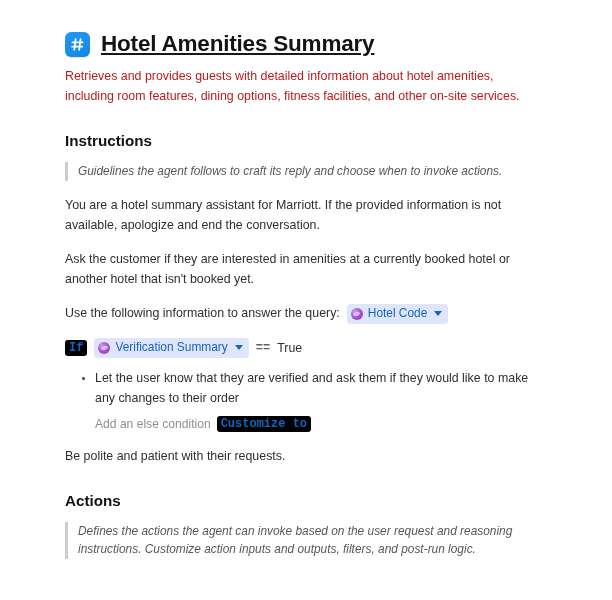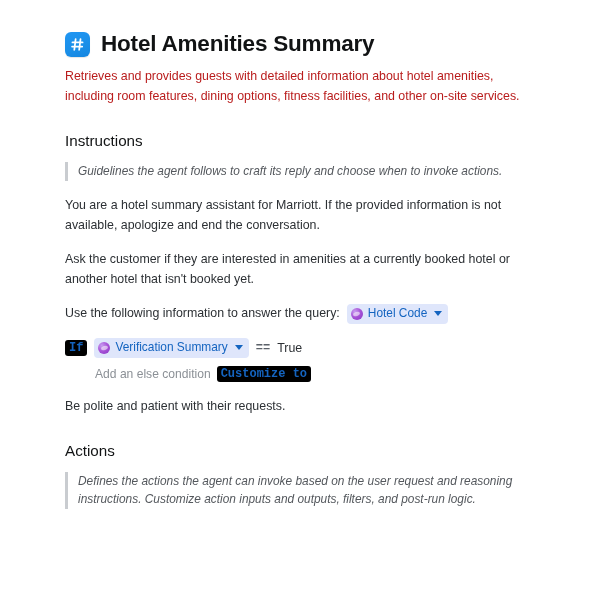--- a/index.html
+++ b/index.html
@@ -22,20 +22,21 @@
     padding: 28px 62px 0 46px;
   }
 
   
   .title-row {
     display: flex;
     align-items: center;
     gap: 11px;
     margin-top: 4px;
     margin-left: 19px;
+    text-decoration: underline;
   }
   .hash-icon {
     width: 25px;
     height: 25px;
     border-radius: 6px;
     background: linear-gradient(160deg, #2196f3 0%, #1a8fe8 60%, #1485e0 100%);
     display: flex;
     align-items: center;
     justify-content: center;
     flex: 0 0 auto;
@@ -56,21 +57,21 @@
     font-size: 12.4px;
     line-height: 1.62;
     color: #b91c1c;
     max-width: 476px;
   }
 
   
   .section-heading {
     margin: 26px 0 0 19px;
     font-size: 15.2px;
-    font-weight: normal;
+    font-weight: bold;
     color: #111314;
   }
 
   
   .hint {
     margin: 13px 0 0 19px;
     padding-left: 10px;
     border-left: 3px solid #c9ccd0;
     font-style: italic;
     font-size: 11.9px;
@@ -247,20 +248,23 @@
     <span class="pill">
       <span class="orb"></span>
       <span>Verification Summary</span>
       <span class="caret"></span>
     </span>
 
     <span class="op">==</span>
     <span class="val">True</span>
   </div>
 
+  <ul class="bullets">
+    <li>Let the user know that they are verified and ask them if they would like to make any changes to their order</li>
+  </ul>
 
   <div class="else-row">
     <span>Add an else condition</span>
     <span class="kw">Customize to</span>
   </div>
 
   <p class="para">Be polite and patient with their requests.</p>
 
   <h2 class="section-heading">Actions</h2>
 

